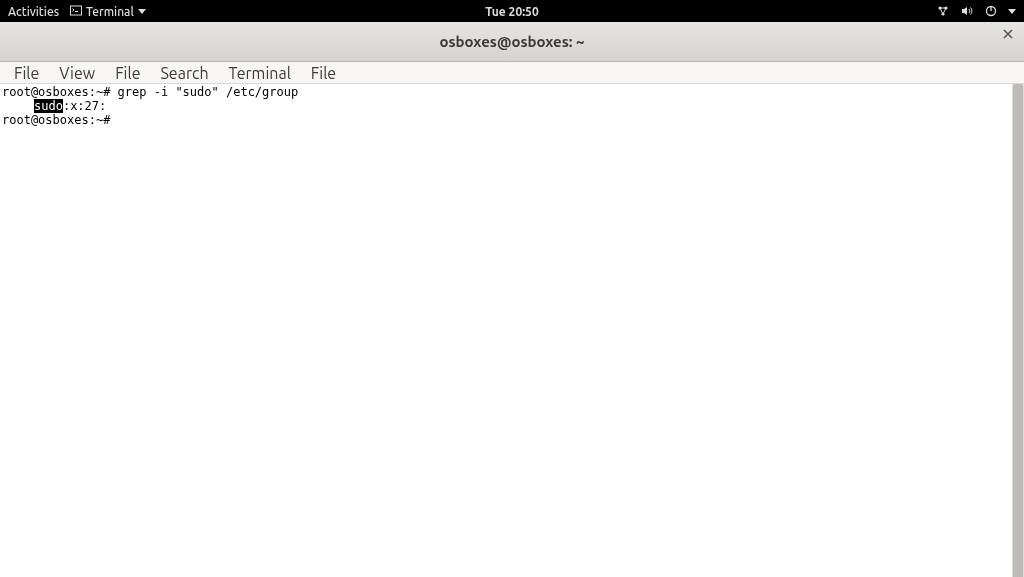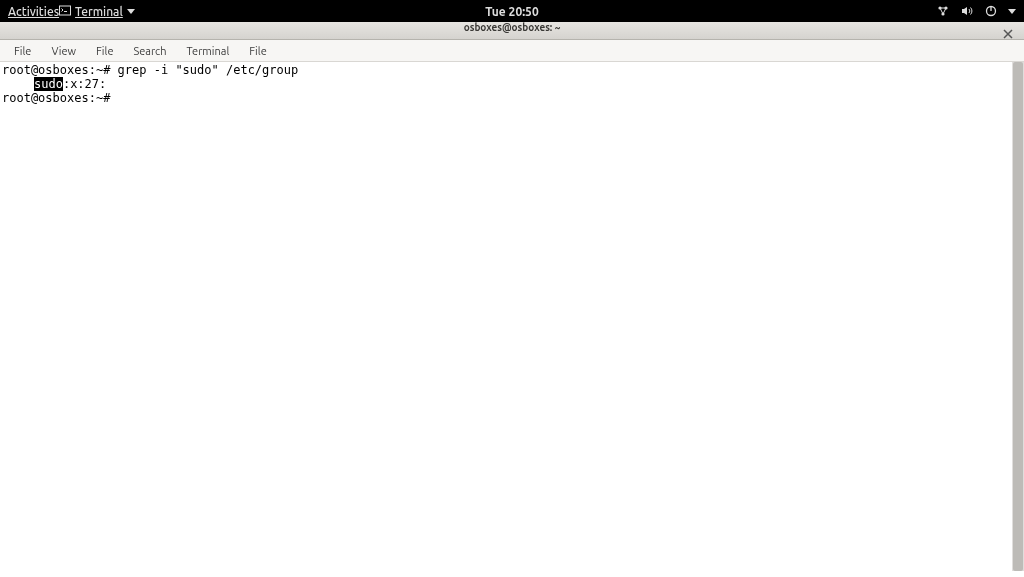--- a/index.html
+++ b/index.html
@@ -14,21 +14,21 @@
       height: 22px;
       background: #000;
       color: #ddd;
       display: flex;
       align-items: center;
       font-size: 12px;
       font-weight: 500;
       padding: 0 8px;
       position: relative;
     }
-    .top-left { display: flex; align-items: center; gap: 0; text-decoration: underline; }
+    .top-left { display: flex; align-items: center; gap: 11px; }
     .activities { cursor: pointer; }
     .app-button { display: flex; align-items: center; gap: 4px; cursor: pointer; }
     .app-icon {
       width: 12px; height: 12px;
       display: inline-flex; align-items: center; justify-content: center;
     }
     .triangle-down {
       width: 0; height: 0;
       border-left: 4px solid transparent;
       border-right: 4px solid transparent;
@@ -36,47 +36,48 @@
     }
     .clock {
       position: absolute;
       left: 50%;
       transform: translateX(-50%);
       font-weight: 700;
     }
     .top-right { margin-left: auto; display: flex; align-items: center; gap: 10px; }
     .tray-icon { width: 14px; height: 14px; display: inline-flex; align-items: center; justify-content: center; color:#ddd; }
     .titlebar {
-      height: 18px;
+      height: 40px;
       background: linear-gradient(#e7e5e1, #d5d3cf);
       border-bottom: 1px solid #b5b3ad;
       display: flex;
+      align-items: center;
       justify-content: center;
-      font-size: 10px;
+      font-size: 15px;
       font-weight: 600;
       color: #3a3936;
       position: relative;
     }
     .close-btn {
       position: absolute;
       right: 8px;
       top: 4px;
       width: 16px; height: 16px;
       display: flex; align-items: center; justify-content: center;
       font-size: 12px;
       color: #555;
       cursor: pointer;
     }
     .menubar {
       height: 22px;
       background: #f7f6f4;
       border-bottom: 1px solid #d9d7d3;
       display: flex;
       align-items: center;
-      font-size: 11px;
+      font-size: 16px;
       color: #3c3c3c;
       padding: 0 6px;
       gap: 4px;
     }
     .menu-item { padding: 2px 8px; cursor: pointer; }
     .terminal-area {
       display: flex;
       height: calc(577px - 22px - 24px - 22px);
     }
     .terminal {

